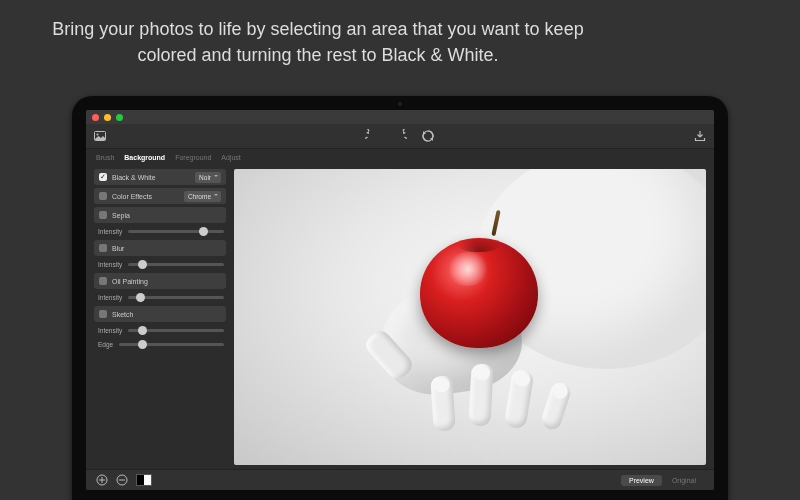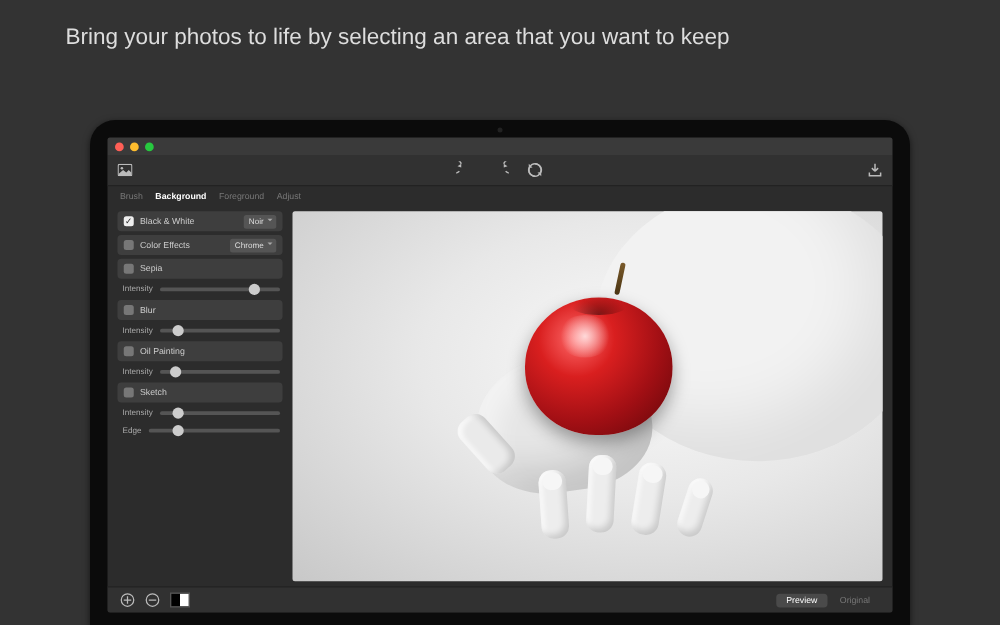--- a/index.html
+++ b/index.html
@@ -58,20 +58,21 @@
   .sw{width:14px;height:10px;}
   .seg{padding:2px 8px;border-radius:3px;}
   .seg.on{background:#4a4a4a;color:#fff;}
   .seg.off{color:#777;}
 </style>
 </head>
 <body>
 
 <div class="promo">
   <span>Bring your photos to life by selecting an area that you want to keep</span><br>
+  <span>colored and turning the rest to Black &amp; White.</span>
 </div>
 
 <div class="laptop-wrap">
   <div class="laptop-body">
     <div class="camera"></div>
     <div class="screen">
 
       <div class="titlebar">
         <div class="tl-dot tl-close"></div>
         <div class="tl-dot tl-min"></div>

